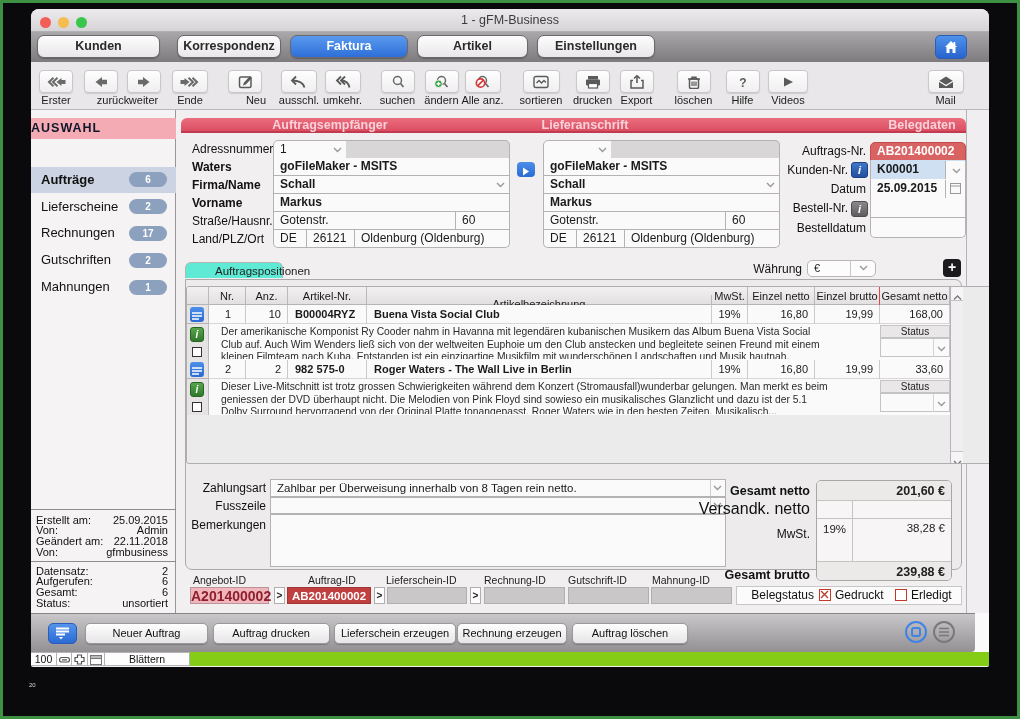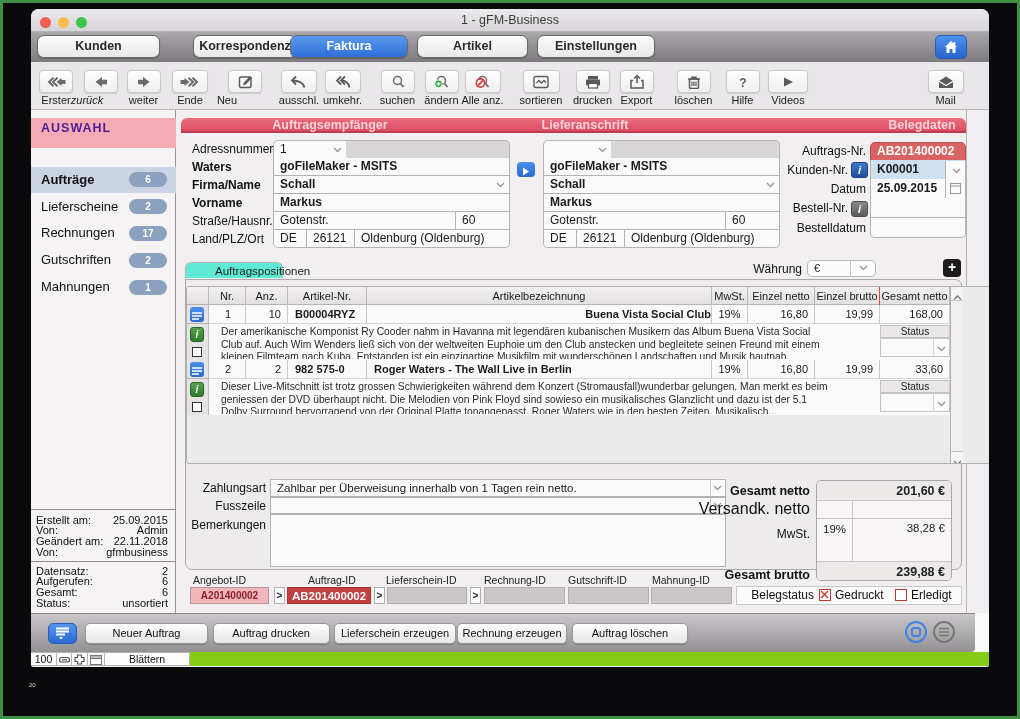--- a/index.html
+++ b/index.html
@@ -12,21 +12,21 @@
 .title{position:absolute;top:4px;width:100%;text-align:center;font-size:12.5px;color:#3c3c3c;}
 .tabbar{position:absolute;left:0;top:23px;width:958px;height:30px;background:linear-gradient(#a9a7a9,#7d7b7d);}
 .tab{position:absolute;top:3px;height:23px;background:linear-gradient(#fdfdfd,#e9e7e9);border-radius:7px;border:1px solid #6a686a;box-shadow:0 1px 1px rgba(0,0,0,.25);font-size:12.5px;font-weight:700;color:#2a2a2a;text-align:center;line-height:21px;}
 .tab.sel{background:linear-gradient(#5a9aef,#2e6fd8);color:#fff;}
 .homebtn{position:absolute;top:3px;left:904px;width:32px;height:24px;border-radius:5px;background:linear-gradient(#4e91ea,#2764cf);border:1px solid #2a5cb8;text-align:center;}
 .toolbar{position:absolute;left:0;top:53px;width:958px;height:48px;background:#e9e7e9;border-bottom:1px solid #bab8ba;}
 .tbtn{position:absolute;top:8px;height:23px;background:linear-gradient(#fefefe,#f0eef0);border:1px solid #c9c7c9;border-radius:4px;box-shadow:0 1px 1px rgba(0,0,0,.12);text-align:center;}
 .tlabel{position:absolute;top:32px;font-size:11px;color:#1c1c1c;text-align:center;}
 .content{position:absolute;left:0;top:101px;width:958px;height:503px;background:#f2eff0;}
 .sidebar{position:absolute;left:0;top:0;width:145px;height:503px;background:#f5f3f4;border-right:1px solid #98969a;}
-.auswahl{position:absolute;left:0;top:8px;width:145px;height:30px;background:#f5abb4;color:#4c1d95;font-weight:700;font-size:12.5px;letter-spacing:1px;line-height:21px;padding-left:10px;}
+.auswahl{position:absolute;left:0;top:8px;width:145px;height:21px;background:#f5abb4;color:#0f172a;font-weight:700;font-size:12.5px;letter-spacing:1px;line-height:21px;}
 .srow{position:absolute;left:0;width:145px;height:26px;font-size:13px;color:#111;line-height:26px;padding-left:10px;}
 .badge{position:absolute;left:98px;width:38px;height:15px;top:5.5px;background:#8ba1bd;border-radius:8px;color:#fff;font-size:10px;font-weight:700;text-align:center;line-height:15px;}
 .sinfo{position:absolute;width:145px;font-size:11px;color:#111;height:11px;}
 .slab{position:absolute;left:5px;top:0;}
 .sval{position:absolute;right:8px;top:0;text-align:right;}
 .main{position:absolute;left:145px;top:0;width:790px;height:503px;background:#f2eff0;}
 .scrollstrip{position:absolute;left:935px;top:0;width:23px;height:503px;background:#f0eef0;border-left:1px solid #b5b3b5;}
 .bottombar{position:absolute;left:0;top:604px;width:944px;height:39px;background:linear-gradient(#c9c7c9,#929092);border-top:1px solid #868486;border-radius:0 0 4px 0;}
 .bbtn{position:absolute;top:9px;height:21px;white-space:nowrap;background:linear-gradient(#fefefe,#e7e5e7);border:1px solid #9a989a;border-radius:5px;font-size:11px;color:#111;text-align:center;line-height:19px;box-shadow:0 1px 1px rgba(0,0,0,.2);}
 .statusbar{position:absolute;left:0;top:643px;width:958px;height:14px;background:#84cc16;}
@@ -41,55 +41,55 @@
 <body>
 <div class="window">
 <div class="titlebar">
 <div class="tl" style="left:9px;background:#f35f57;"></div>
 <div class="tl" style="left:27px;background:#f6bd4e;"></div>
 <div class="tl" style="left:45px;background:#39c64c;"></div>
 <div class="title">1 - gFM-Business</div>
 </div>
 <div class="tabbar">
 <div class="tab" style="left:6px;width:123px;">Kunden</div>
-<div class="tab" style="left:162px;width:104px;">Korrespondenz</div>
+<div class="tab" style="left:146px;width:104px;">Korrespondenz</div>
 <div class="tab sel" style="left:259px;width:118px;">Faktura</div>
 <div class="tab" style="left:386px;width:111px;">Artikel</div>
 <div class="tab" style="left:506px;width:118px;">Einstellungen</div>
 <div class="homebtn"><svg width="16" height="16" viewBox="0 0 16 16" style="margin-top:3px;">
 <path d="M8 2 L14 8 L12.5 8 L12.5 14 L9.5 14 L9.5 10 L6.5 10 L6.5 14 L3.5 14 L3.5 8 L2 8 Z" fill="#fff"></path>
 <rect x="10.5" y="3" width="1.8" height="3" fill="#fff"></rect>
         </svg></div>
 </div>
 <div class="toolbar">
 <div class="tbtn" style="left:8.0px;width:34px;"><svg width="20" height="14" viewBox="0 0 20 14" style="margin-top:4px;">
           <path d="M10.5 7 L15.5 3 L15.5 5 L19.5 5 L19.5 9 L15.5 9 L15.5 11 Z" fill="#6a6a6a"></path>
           <path d="M7.5 2.8 L3 7 L7.5 11.2" fill="none" stroke="#6a6a6a" stroke-width="2"></path>
           <path d="M11.5 2.8 L7 7 L11.5 11.2" fill="none" stroke="#6a6a6a" stroke-width="2"></path>
         </svg></div>
 <div class="tlabel" style="left:-5.0px;width:60px;">Erster</div>
 <div class="tbtn" style="left:53.0px;width:34px;"><svg width="20" height="14" viewBox="0 0 20 14" style="margin-top:4px;">
           <path d="M4.5 7 L11 2 L11 4.8 L16 4.8 L16 9.2 L11 9.2 L11 12 Z" fill="#6a6a6a"></path>
         </svg></div>
-<div class="tlabel" style="left:26px;width:60px;font-style:italic;">zurück</div>
+<div class="tlabel" style="left:52px;width:60px;">zurück</div>
 <div class="tbtn" style="left:95.5px;width:34px;"><svg width="20" height="14" viewBox="0 0 20 14" style="margin-top:4px;">
           <path d="M15.5 7 L9 2 L9 4.8 L4 4.8 L4 9.2 L9 9.2 L9 12 Z" fill="#6a6a6a"></path>
         </svg></div>
 <div class="tlabel" style="left:82.5px;width:60px;">weiter</div>
 <div class="tbtn" style="left:141.0px;width:36px;"><svg width="20" height="14" viewBox="0 0 20 14" style="margin-top:4px;">
           <path d="M9.5 7 L4.5 3 L4.5 5 L0.5 5 L0.5 9 L4.5 9 L4.5 11 Z" fill="#6a6a6a"></path>
           <path d="M12.5 2.8 L17 7 L12.5 11.2" fill="none" stroke="#6a6a6a" stroke-width="2"></path>
           <path d="M8.5 2.8 L13 7 L8.5 11.2" fill="none" stroke="#6a6a6a" stroke-width="2"></path>
         </svg></div>
 <div class="tlabel" style="left:129.0px;width:60px;">Ende</div>
 <div class="tbtn" style="left:196.5px;width:34px;"><svg width="20" height="14" viewBox="0 0 20 14" style="margin-top:4px;">
           <rect x="4.5" y="2" width="11.5" height="10.5" rx="1.5" fill="none" stroke="#5a5a5a" stroke-width="1.5"></rect>
           <path d="M8 10.5 L8.8 7.7 L15 1 L17 2.9 L10.8 9.6 Z" fill="#5a5a5a"></path>
         </svg></div>
-<div class="tlabel" style="left:166px;width:60px;">Neu</div>
+<div class="tlabel" style="left:195px;width:60px;">Neu</div>
 <div class="tbtn" style="left:250.0px;width:36px;"><svg width="20" height="14" viewBox="0 0 20 14" style="margin-top:4px;">
           <path d="M7 1.5 L3 5.5 L7 9.5" fill="none" stroke="#5a5a5a" stroke-width="1.8"></path>
           <path d="M3 5.5 C10 5.5 14 7 15.5 12.5" fill="none" stroke="#5a5a5a" stroke-width="1.8"></path>
         </svg></div>
 <div class="tlabel" style="left:238.0px;width:60px;">ausschl.</div>
 <div class="tbtn" style="left:293.5px;width:36px;"><svg width="20" height="14" viewBox="0 0 20 14" style="margin-top:4px;">
           <path d="M8 1.5 L4 5.5 L8 9.5" fill="none" stroke="#5a5a5a" stroke-width="1.8"></path>
           <path d="M12 1.5 L8 5.5 L12 9.5" fill="none" stroke="#5a5a5a" stroke-width="1.8"></path>
           <path d="M8 5.5 C13 5.5 15.5 7.5 16.5 12.5" fill="none" stroke="#5a5a5a" stroke-width="1.8"></path>
         </svg></div>
@@ -269,41 +269,41 @@
         </div>
 <div class="abs" style="left:767px;top:149px;width:18px;height:18px;background:#1c1a1c;border-radius:4px;color:#fff;font-size:14px;font-weight:700;text-align:center;line-height:17px;">+</div>
 <div class="abs" style="left:9px;top:152px;width:98px;height:16px;background:#5eead4;border:1px solid #b6b4b5;border-bottom:none;border-radius:6px 6px 0 0;font-size:11.5px;color:#222;text-align:center;line-height:17px;padding-left:29px;">Auftragspositionen</div>
 <div class="abs" style="left:9px;top:169px;width:777px;height:291px;background:#edebec;border:1px solid #aba9aa;border-radius:0 7px 7px 7px;"></div>
 <div class="abs" style="left:10px;top:176px;width:837px;height:178px;background:#ecebec;border:1px solid #b0aeaf;border-radius:3px;overflow:hidden;">
 <div class="abs" style="left:0;top:0;width:764px;height:18px;background:linear-gradient(#f2f0f1,#e2e0e1);border-bottom:1px solid #b5b3b4;"></div>
 <div class="cell" style="left:0px;top:0;width:22px;height:18px;line-height:18px;text-align:center;border-right:1px solid #bbb9ba;"></div>
 <div class="cell" style="left:22px;top:0;width:37px;height:18px;line-height:18px;text-align:center;border-right:1px solid #bbb9ba;">Nr.</div>
 <div class="cell" style="left:59px;top:0;width:42px;height:18px;line-height:18px;text-align:center;border-right:1px solid #bbb9ba;">Anz.</div>
 <div class="cell" style="left:101px;top:0;width:79px;height:18px;line-height:18px;text-align:center;border-right:1px solid #bbb9ba;">Artikel-Nr.</div>
-<div class="cell" style="left:180px;top:0;width:345px;height:18px;line-height:18px;text-align:center;border-right:1px solid #bbb9ba;">Artikelbezeichnung</div>
+<div class="cell" style="left:180px;top:8px;width:345px;height:18px;line-height:18px;text-align:center;border-right:1px solid #bbb9ba;">Artikelbezeichnung</div>
 <div class="cell" style="left:525px;top:0;width:36px;height:18px;line-height:18px;text-align:center;border-right:1px solid #bbb9ba;">MwSt.</div>
 <div class="cell" style="left:561px;top:0;width:67px;height:18px;line-height:18px;text-align:center;border-right:1px solid #bbb9ba;">Einzel netto</div>
 <div class="cell" style="left:628px;top:0;width:65px;height:18px;line-height:18px;text-align:center;border-right:1px solid #ef4444;">Einzel brutto</div>
 <div class="cell" style="left:693px;top:0;width:70px;height:18px;line-height:18px;text-align:center;border-right:1px solid #bbb9ba;">Gesamt netto</div>
 <div class="abs" style="left:763px;top:0;width:13px;height:178px;background:#f0eef0;border-left:1px solid #b5b3b4;"></div>
 <div class="abs" style="left:763px;top:0;width:13px;height:14px;background:#f6f4f6;border-left:1px solid #b5b3b4;border-bottom:1px solid #c5c3c4;"><svg width="9" height="6" viewBox="0 0 9 6" style="margin:4px 0 0 2px;">
               <path d="M1 4.5 L4.5 1 L8 4.5" fill="none" stroke="#777" stroke-width="1.3"></path>
             </svg></div>
 <div class="abs" style="left:763px;top:164px;width:13px;height:14px;background:#f6f4f6;border-left:1px solid #b5b3b4;border-top:1px solid #c5c3c4;"><svg width="9" height="6" viewBox="0 0 9 6" style="margin:4px 0 0 2px;">
               <path d="M1 1 L4.5 4.5 L8 1" fill="none" stroke="#777" stroke-width="1.3"></path>
             </svg></div>
 <div class="abs" style="left:0;top:18px;width:763px;height:19px;background:#fbfafb;border-bottom:1px solid #d8d6d7;"></div>
 <div class="abs" style="left:0px;top:18px;width:22px;height:19px;background:#e5e3e4;border-right:1px solid #bbb9ba;border-bottom:1px solid #b5b3b4;"></div>
 <div class="abs" style="left:3px;top:20px;width:14px;height:15px;border-radius:3px;background:linear-gradient(#4c8fe8,#2b6ad3);"><svg width="10" height="9" viewBox="0 0 10 9" style="margin:3px 0 0 2px;">
               <path d="M0 1 L10 1 M0 4 L10 4 M0 7 L7 7" stroke="#fff" stroke-width="1.5"></path>
             </svg></div>
 <div class="cell" style="left:22px;top:18px;width:37px;height:19px;line-height:19px;text-align:right;padding-right:14px;border-right:1px solid #ccc9cb;">1</div>
 <div class="cell" style="left:59px;top:18px;width:42px;height:19px;line-height:19px;text-align:right;padding-right:6px;border-right:1px solid #ccc9cb;">10</div>
 <div class="cell" style="left:101px;top:18px;width:79px;height:19px;line-height:19px;text-align:left;font-weight:700;padding-left:7px;border-right:1px solid #ccc9cb;">B00004RYZ</div>
-<div class="cell" style="left:180px;top:18px;width:345px;height:19px;line-height:19px;text-align:right;font-weight:700;padding-left:7px;border-right:1px solid #ccc9cb;">Buena Vista Social Club</div>
+<div class="cell" style="left:180px;top:18px;width:345px;height:19px;line-height:19px;text-align:left;font-weight:700;padding-left:7px;border-right:1px solid #ccc9cb;">Buena Vista Social Club</div>
 <div class="cell" style="left:525px;top:18px;width:36px;height:19px;line-height:19px;text-align:center;border-right:1px solid #ccc9cb;">19%</div>
 <div class="cell" style="left:561px;top:18px;width:67px;height:19px;line-height:19px;text-align:right;padding-right:6px;border-right:1px solid #ccc9cb;">16,80</div>
 <div class="cell" style="left:628px;top:18px;width:65px;height:19px;line-height:19px;text-align:right;padding-right:6px;border-right:1px solid #ccc9cb;">19,99</div>
 <div class="cell" style="left:693px;top:18px;width:70px;height:19px;line-height:19px;text-align:right;padding-right:6px;border-right:1px solid #ccc9cb;">168,00</div>
 <div class="abs" style="left:0;top:37px;width:763px;height:36px;background:#fbfafb;"></div>
 <div class="abs" style="left:0px;top:37px;width:22px;height:36px;background:#e5e3e4;border-right:1px solid #bbb9ba;"></div>
 <div class="abs" style="left:3px;top:40px;width:14px;height:15px;border-radius:3px;background:linear-gradient(#5aa44e,#2f7a2a);border:1px solid #266622;color:#fff;font-size:10px;font-style:italic;font-weight:700;text-align:center;line-height:14px;">i</div>
 <div class="abs" style="left:5px;top:60px;width:10px;height:10px;background:#fff;border:1.3px solid #333;"></div>
 <div class="abs" style="left:34px;top:39px;width:650px;height:33px;overflow:hidden;font-size:10.3px;line-height:12.5px;color:#2a2a2a;">Der amerikanische Komponist Ry Cooder nahm in Havanna mit legendären kubanischen Musikern das Album Buena Vista Social<br>Club auf. Auch Wim Wenders ließ sich von der weltweiten Euphoie um den Club anstecken und begleitete seinen Freund mit einem<br>kleinen Filmteam nach Kuba. Entstanden ist ein einzigartige Musikfilm mit wunderschönen Landschaften und Musik hautnah.</div>
 <div class="abs" style="left:693px;top:38px;width:70px;height:13px;background:#e9e7e8;border:1px solid #c5c3c4;font-size:10px;color:#222;text-align:center;line-height:12px;">Status</div>
@@ -335,21 +335,21 @@
 <div class="abs" style="left:693px;top:93px;width:70px;height:13px;background:#e9e7e8;border:1px solid #c5c3c4;font-size:10px;color:#222;text-align:center;line-height:12px;">Status</div>
 <div class="abs" style="left:693px;top:106px;width:70px;height:19px;background:#fbfafb;border:1px solid #c5c3c4;">
             <div class="abs" style="right:0;top:0;width:16px;height:18px;border-left:1px solid #d5d3d4;">
               <svg width="9" height="6" viewBox="0 0 9 6" style="position:absolute;right:3px;top:7px;">
                 <path d="M1 1 L4.5 4.5 L8 1" fill="none" stroke="#9a989a" stroke-width="1.4"></path>
               </svg>
             </div>
           </div>
 </div>
 <div class="flabel" style="left:0px;top:369px;width:90px;text-align:right;">Zahlungsart</div>
-<div class="field" style="left:94px;top:369px;width:456px;height:18px;line-height:16px;font-size:11.5px;">Zahlbar per Überweisung innerhalb von 1 Tagen rein netto.</div>
+<div class="field" style="left:94px;top:369px;width:456px;height:18px;line-height:16px;font-size:11.5px;">Zahlbar per Überweisung innerhalb von 8 Tagen rein netto.</div>
 <div class="abs" style="left:534px;top:370px;width:15px;height:16px;border-left:1px solid #d0cecf;">
           <svg width="9" height="6" viewBox="0 0 9 6" style="position:absolute;right:3px;top:5px;">
             <path d="M1 1 L4.5 4.5 L8 1" fill="none" stroke="#9a989a" stroke-width="1.4"></path>
           </svg>
         </div>
 <div class="flabel" style="left:0px;top:387px;width:90px;text-align:right;">Fusszeile</div>
 <div class="field" style="left:94px;top:387px;width:456px;height:17px;line-height:15px;"></div>
 <div class="abs" style="left:534px;top:388px;width:15px;height:15px;border-left:1px solid #d0cecf;">
           <svg width="9" height="6" viewBox="0 0 9 6" style="position:absolute;right:3px;top:4px;">
             <path d="M1 1 L4.5 4.5 L8 1" fill="none" stroke="#9a989a" stroke-width="1.4"></path>
@@ -368,21 +368,21 @@
 <div class="flabel" style="left:516px;top:372px;width:118px;text-align:right;font-weight:700;font-size:12.5px;">Gesamt netto</div>
 <div class="flabel" style="left:516px;top:390px;width:118px;text-align:right;font-size:16px;">Versandk. netto</div>
 <div class="flabel" style="left:516px;top:415px;width:118px;text-align:right;font-size:12px;">MwSt.</div>
 <div class="flabel" style="left:516px;top:456px;width:118px;text-align:right;font-weight:700;font-size:12.5px;">Gesamt brutto</div>
 <div class="abs" style="left:17px;top:464px;font-size:10.5px;color:#222;">Angebot-ID</div>
 <div class="abs" style="left:132px;top:464px;font-size:10.5px;color:#222;">Auftrag-ID</div>
 <div class="abs" style="left:210px;top:464px;font-size:10.5px;color:#222;">Lieferschein-ID</div>
 <div class="abs" style="left:308px;top:464px;font-size:10.5px;color:#222;">Rechnung-ID</div>
 <div class="abs" style="left:392px;top:464px;font-size:10.5px;color:#222;">Gutschrift-ID</div>
 <div class="abs" style="left:476px;top:464px;font-size:10.5px;color:#222;">Mahnung-ID</div>
-<div class="abs" style="left:14px;top:477px;width:79px;height:17px;background:#f0b6bb;border:1px solid #b9949a;color:#8e1f2f;font-weight:700;font-size:10px;text-align:center;line-height:16px;">A201400002</div>
+<div class="abs" style="left:14px;top:477px;width:79px;height:17px;background:#f0b6bb;border:1px solid #b9949a;color:#8e1f2f;font-weight:700;font-size:14px;text-align:left;line-height:16px;">A201400002</div>
 <div class="abs" style="left:98px;top:477px;width:11px;height:17px;background:#fdfdfd;border:1px solid #b0aeaf;font-size:10px;font-weight:700;text-align:center;line-height:15px;color:#222;">&gt;</div>
 <div class="abs" style="left:111px;top:477px;width:84px;height:17px;background:#c04040;border:1px solid #a33434;color:#fff;font-weight:700;font-size:11.5px;text-align:center;line-height:16px;">AB201400002</div>
 <div class="abs" style="left:198px;top:477px;width:11px;height:17px;background:#fdfdfd;border:1px solid #b0aeaf;font-size:10px;font-weight:700;text-align:center;line-height:15px;color:#222;">&gt;</div>
 <div class="abs" style="left:211px;top:477px;width:80px;height:17px;background:#c9c7c8;border:1px solid #b0aeaf;"></div>
 <div class="abs" style="left:294px;top:477px;width:11px;height:17px;background:#fdfdfd;border:1px solid #b0aeaf;font-size:10px;font-weight:700;text-align:center;line-height:15px;color:#222;">&gt;</div>
 <div class="abs" style="left:308px;top:477px;width:81px;height:17px;background:#c9c7c8;border:1px solid #b0aeaf;"></div>
 <div class="abs" style="left:392px;top:477px;width:81px;height:17px;background:#c9c7c8;border:1px solid #b0aeaf;"></div>
 <div class="abs" style="left:475px;top:477px;width:81px;height:17px;background:#c9c7c8;border:1px solid #b0aeaf;"></div>
 <div class="abs" style="left:560px;top:476px;width:226px;height:19px;background:#fcfbfc;border:1px solid #c8c6c7;"></div>
 <div class="abs" style="left:528px;top:478px;width:110px;text-align:right;font-size:12px;color:#111;">Belegstatus</div>

